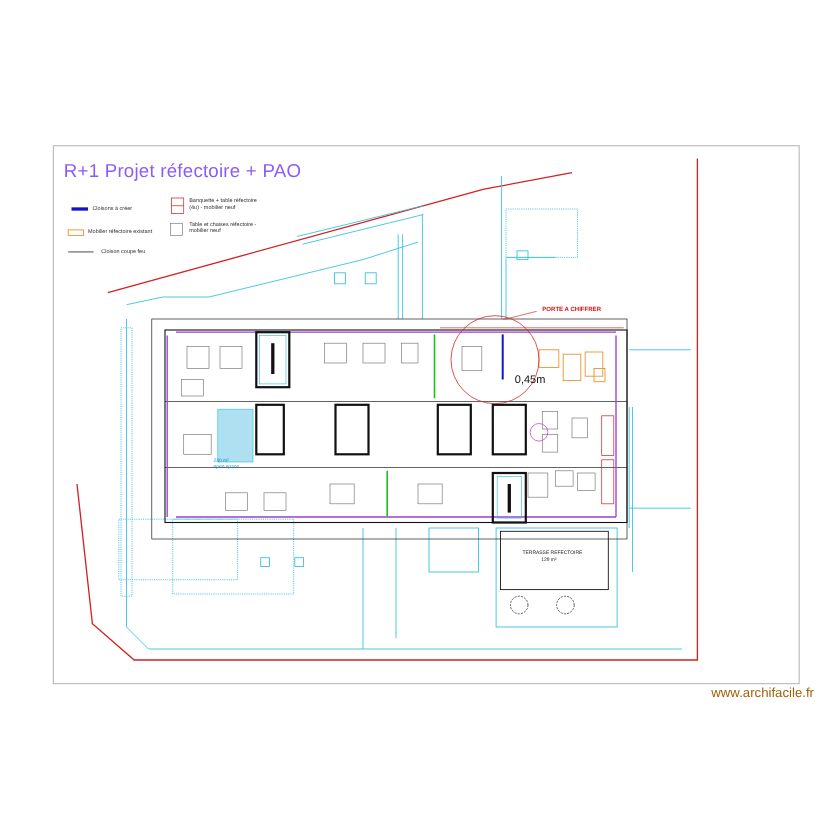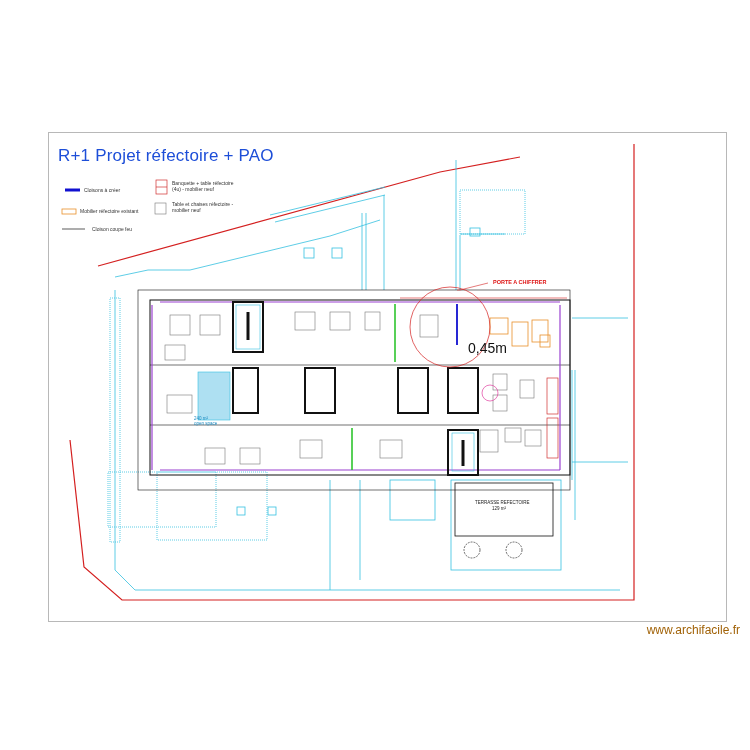--- a/index.html
+++ b/index.html
@@ -1,24 +1,24 @@
 <!DOCTYPE html>
 <html><head>
 <meta charset="utf-8">
 <style>
   html, body { margin: 0; padding: 0; background: #ffffff; }
   body { width: 750px; height: 750px; position: relative; overflow: hidden; font-family: "Liberation Sans", sans-serif; }
   #sheet { position: absolute; left: 48px; top: 132px; width: 679px; height: 490px; border: 1px solid #b8b8b8; box-sizing: border-box; background: #fff; }
   #plan { position: absolute; left: 0; top: 0; width: 750px; height: 750px; }
-  .title { position: absolute; left: 58px; top: 146px; font-size: 17px; color: #1d4ed8; letter-spacing: 0.2px; }
+  .title { position: absolute; left: 58px; top: 146px; font-size: 17px; color: #8b5cf6; letter-spacing: 0.2px; }
   .legend-item { position: absolute; font-size: 5px; color: #333; line-height: 6px; }
   .watermark { position: absolute; right: 10px; top: 623px; font-size: 12px; color: #a16207; }
   .lbl { position: absolute; font-size: 4.5px; color: #222; white-space: nowrap; }
   .lbl-red { position: absolute; font-size: 5.5px; color: #d11; font-weight: bold; white-space: nowrap; }
-  .lbl-big { position: absolute; font-size: 14px; color: #111; white-space: nowrap; text-align: center; }
+  .lbl-big { position: absolute; font-size: 10px; color: #111; white-space: nowrap; text-align: center; }
 </style>
 </head>
 <body>
 
 <div id="sheet"></div>
 
 <svg id="plan" viewBox="0 0 750 750">
 
   <g fill="none" stroke="#d42020" stroke-width="1.2">
     <polyline points="98,266 440,172 520,157"></polyline>

